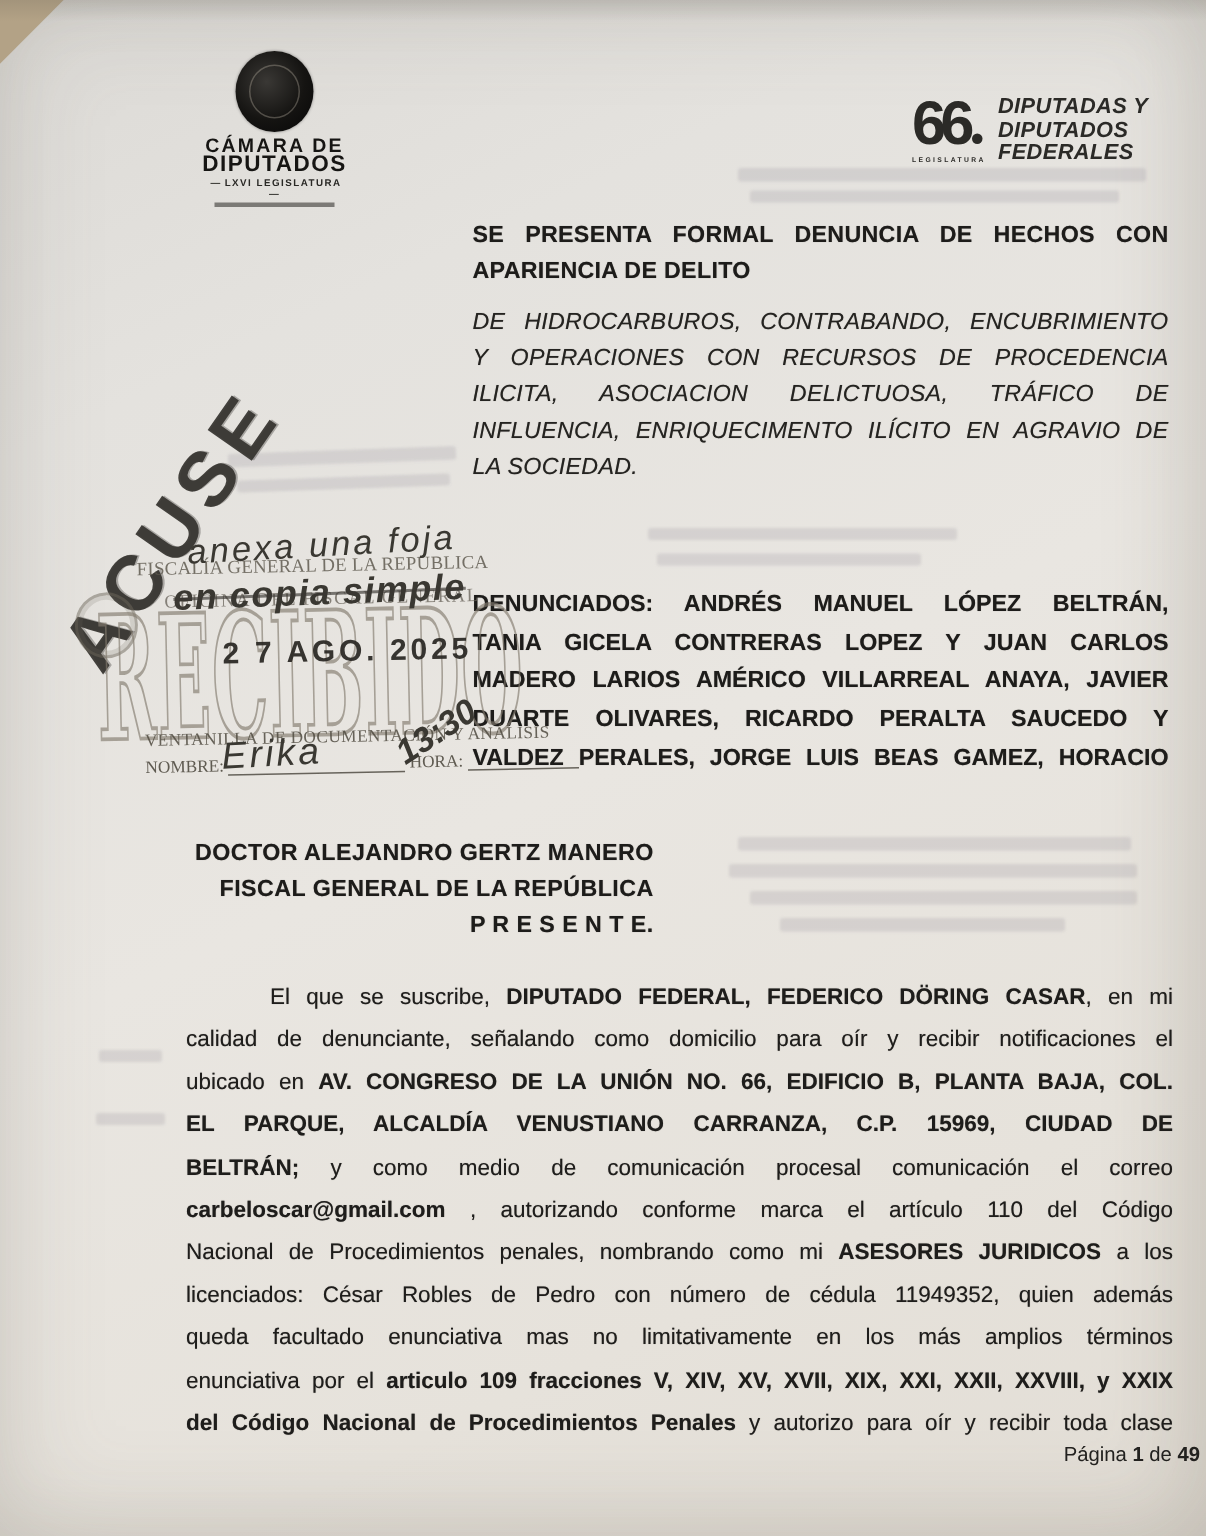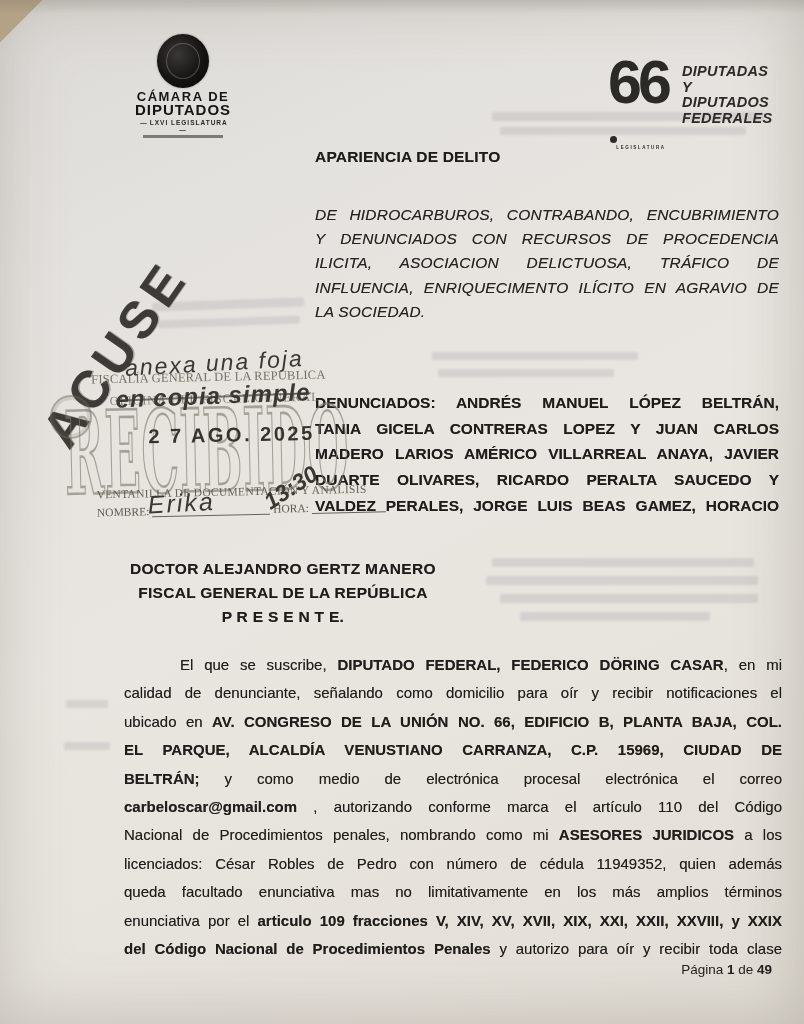--- a/index.html
+++ b/index.html
@@ -29,46 +29,46 @@
   }
   .seal-circle::after{content:"";position:absolute;inset:9px;border-radius:50%;
     border:1px solid rgba(190,180,165,.35);}
   .seal-t1{margin-top:3px;font-weight:700;font-size:13px;letter-spacing:1.5px;line-height:12px;}
   .seal-t2{font-weight:700;font-size:15px;letter-spacing:1px;line-height:14px;}
   .seal-t3{font-size:6.5px;font-weight:700;letter-spacing:1px;color:#2a2926;margin-top:2px;}
   .seal-t3::before,.seal-t3::after{content:"—";margin:0 2px;}
   .seal-bar{height:2.5px;background:rgba(40,38,34,.55);margin:2px 10px 0;filter:blur(.4px);}
 
   .logo66{left:608px;top:62px;width:170px;color:#2b2a27;display:flex;align-items:flex-start;}
-  .logo66-num{font-size:61px;font-weight:700;letter-spacing:-4px;line-height:40px;position:relative;}
+  .logo66-num{font-size:41px;font-weight:700;letter-spacing:-4px;line-height:40px;position:relative;}
   .logo66-dot{display:inline-block;width:7px;height:7px;border-radius:50%;background:#2b2a27;margin-left:2px;}
   .logo66-sub{font-size:4.5px;font-weight:700;letter-spacing:1.6px;text-align:center;margin-top:2px;}
   .logo66-text{margin-left:8px;font-weight:700;font-style:italic;font-size:14.5px;line-height:15.5px;letter-spacing:.3px;padding-top:2px;}
 
   
   .rcol{left:315px;width:464px;}
   .tline{text-align:justify;text-align-last:justify;white-space:normal;}
   .tline.last{text-align-last:left;}
   .subject{top:145px;font-weight:700;font-size:15.5px;line-height:23.5px;letter-spacing:.2px;}
   .crimes{top:203px;font-style:italic;font-size:15.5px;line-height:24.2px;color:#242320;letter-spacing:.2px;}
   .complainant{top:336px;font-weight:700;font-size:15.5px;line-height:23.5px;}
   .accused{top:390px;font-weight:700;font-size:15.5px;line-height:25.7px;}
 
   
   .addressee{left:130px;top:557px;font-weight:700;font-size:15.5px;line-height:24px;letter-spacing:.3px;}
-  .aline{text-align:center;}
+  .aline{text-align:right;}
 
   
   .body-text{left:124px;top:651px;width:658px;font-size:15px;line-height:28.4px;color:#1e1d1b;}
   .rline{text-align:justify;text-align-last:justify;}
   .body-text .rline:first-child{text-indent:56px;}
   .rline b{font-weight:700;}
 
   
-  .footer{right:32px;top:962px;font-size:13.5px;color:#22211f;}
+  .footer{right:4px;top:962px;font-size:13.5px;color:#22211f;}
   .footer b{font-weight:700;}
 
   
   .stamp-group{left:0;top:0;width:804px;height:1024px;pointer-events:none;transform:rotate(-1.2deg);}
   .acuse{left:10px;top:318px;width:216px;text-align:center;transform:rotate(-54deg);
     font-weight:700;font-size:52px;letter-spacing:6px;color:rgba(52,50,46,.92);
     text-shadow:1px 1px 0 rgba(52,50,46,.35);}
   .fgr1{left:94px;top:366px;width:220px;font-family:"Liberation Serif",serif;font-size:12.5px;
     letter-spacing:.2px;color:rgba(95,90,80,.85);white-space:nowrap;}
   .fgr2{left:112px;top:388px;width:200px;font-family:"Liberation Serif",serif;font-size:12.5px;
@@ -130,26 +130,27 @@
       <div class="logo66-sub">LEGISLATURA</div>
     </div>
     <div class="logo66-text">
         <div class="l66line">DIPUTADAS Y</div>
         <div class="l66line">DIPUTADOS</div>
         <div class="l66line last">FEDERALES</div>
       </div>
   </div>
 
   <div class="abs rcol subject ink">
+      <div class="tline">SE PRESENTA FORMAL DENUNCIA DE HECHOS CON</div>
       <div class="tline last">APARIENCIA DE DELITO</div>
     </div>
 
   <div class="abs rcol crimes ink">
       <div class="tline">DE HIDROCARBUROS, CONTRABANDO, ENCUBRIMIENTO</div>
-      <div class="tline">Y DENUNCIADOS CON RECURSOS DE PROCEDENCIA</div>
+      <div class="tline">Y OPERACIONES CON RECURSOS DE PROCEDENCIA</div>
       <div class="tline">ILICITA, ASOCIACION DELICTUOSA, TRÁFICO DE</div>
       <div class="tline">INFLUENCIA, ENRIQUECIMENTO ILÍCITO EN AGRAVIO DE</div>
       <div class="tline last">LA SOCIEDAD.</div>
     </div>
 
 
   <div class="abs rcol accused ink">
       <div class="tline">DENUNCIADOS: ANDRÉS MANUEL LÓPEZ BELTRÁN,</div>
       <div class="tline">TANIA GICELA CONTRERAS LOPEZ Y JUAN CARLOS</div>
       <div class="tline">MADERO LARIOS AMÉRICO VILLARREAL ANAYA, JAVIER</div>
@@ -161,21 +162,21 @@
       <div class="aline">DOCTOR ALEJANDRO GERTZ MANERO</div>
       <div class="aline">FISCAL GENERAL DE LA REPÚBLICA</div>
       <div class="aline last">P R E S E N T E.</div>
     </div>
 
   <div class="abs body-text ink">
       <div class="rline"><span>El que se suscribe, </span><b>DIPUTADO FEDERAL, FEDERICO DÖRING CASAR</b><span>, en mi</span></div>
       <div class="rline"><span>calidad de denunciante, señalando como domicilio para oír y recibir notificaciones el</span></div>
       <div class="rline"><span>ubicado en </span><b>AV. CONGRESO DE LA UNIÓN NO. 66, EDIFICIO B, PLANTA BAJA, COL.</b></div>
       <div class="rline"><b>EL PARQUE, ALCALDÍA VENUSTIANO CARRANZA, C.P. 15969, CIUDAD DE</b></div>
-      <div class="rline"><b>BELTRÁN;</b><span> y como medio de electrónica procesal electrónica el correo</span></div>
+      <div class="rline"><b>BELTRÁN;</b><span> y como medio de comunicación procesal comunicación el correo</span></div>
       <div class="rline"><b>carbeloscar@gmail.com</b><span> , autorizando conforme marca el artículo 110 del Código</span></div>
       <div class="rline"><span>Nacional de Procedimientos penales, nombrando como mi </span><b>ASESORES JURIDICOS</b><span> a los</span></div>
       <div class="rline"><span>licenciados: César Robles de Pedro con número de cédula 11949352, quien además</span></div>
       <div class="rline"><span>queda facultado enunciativa mas no limitativamente en los más amplios términos</span></div>
       <div class="rline"><span>enunciativa por el </span><b>articulo 109 fracciones V, XIV, XV, XVII, XIX, XXI, XXII, XXVIII, y XXIX</b></div>
       <div class="rline"><b>del Código Nacional de Procedimientos Penales</b><span> y autorizo para oír y recibir toda clase</span></div>
     </div>
 
   <div class="abs footer"><span>Página </span><b>1</b><span> de </span><b>49</b></div>
 

